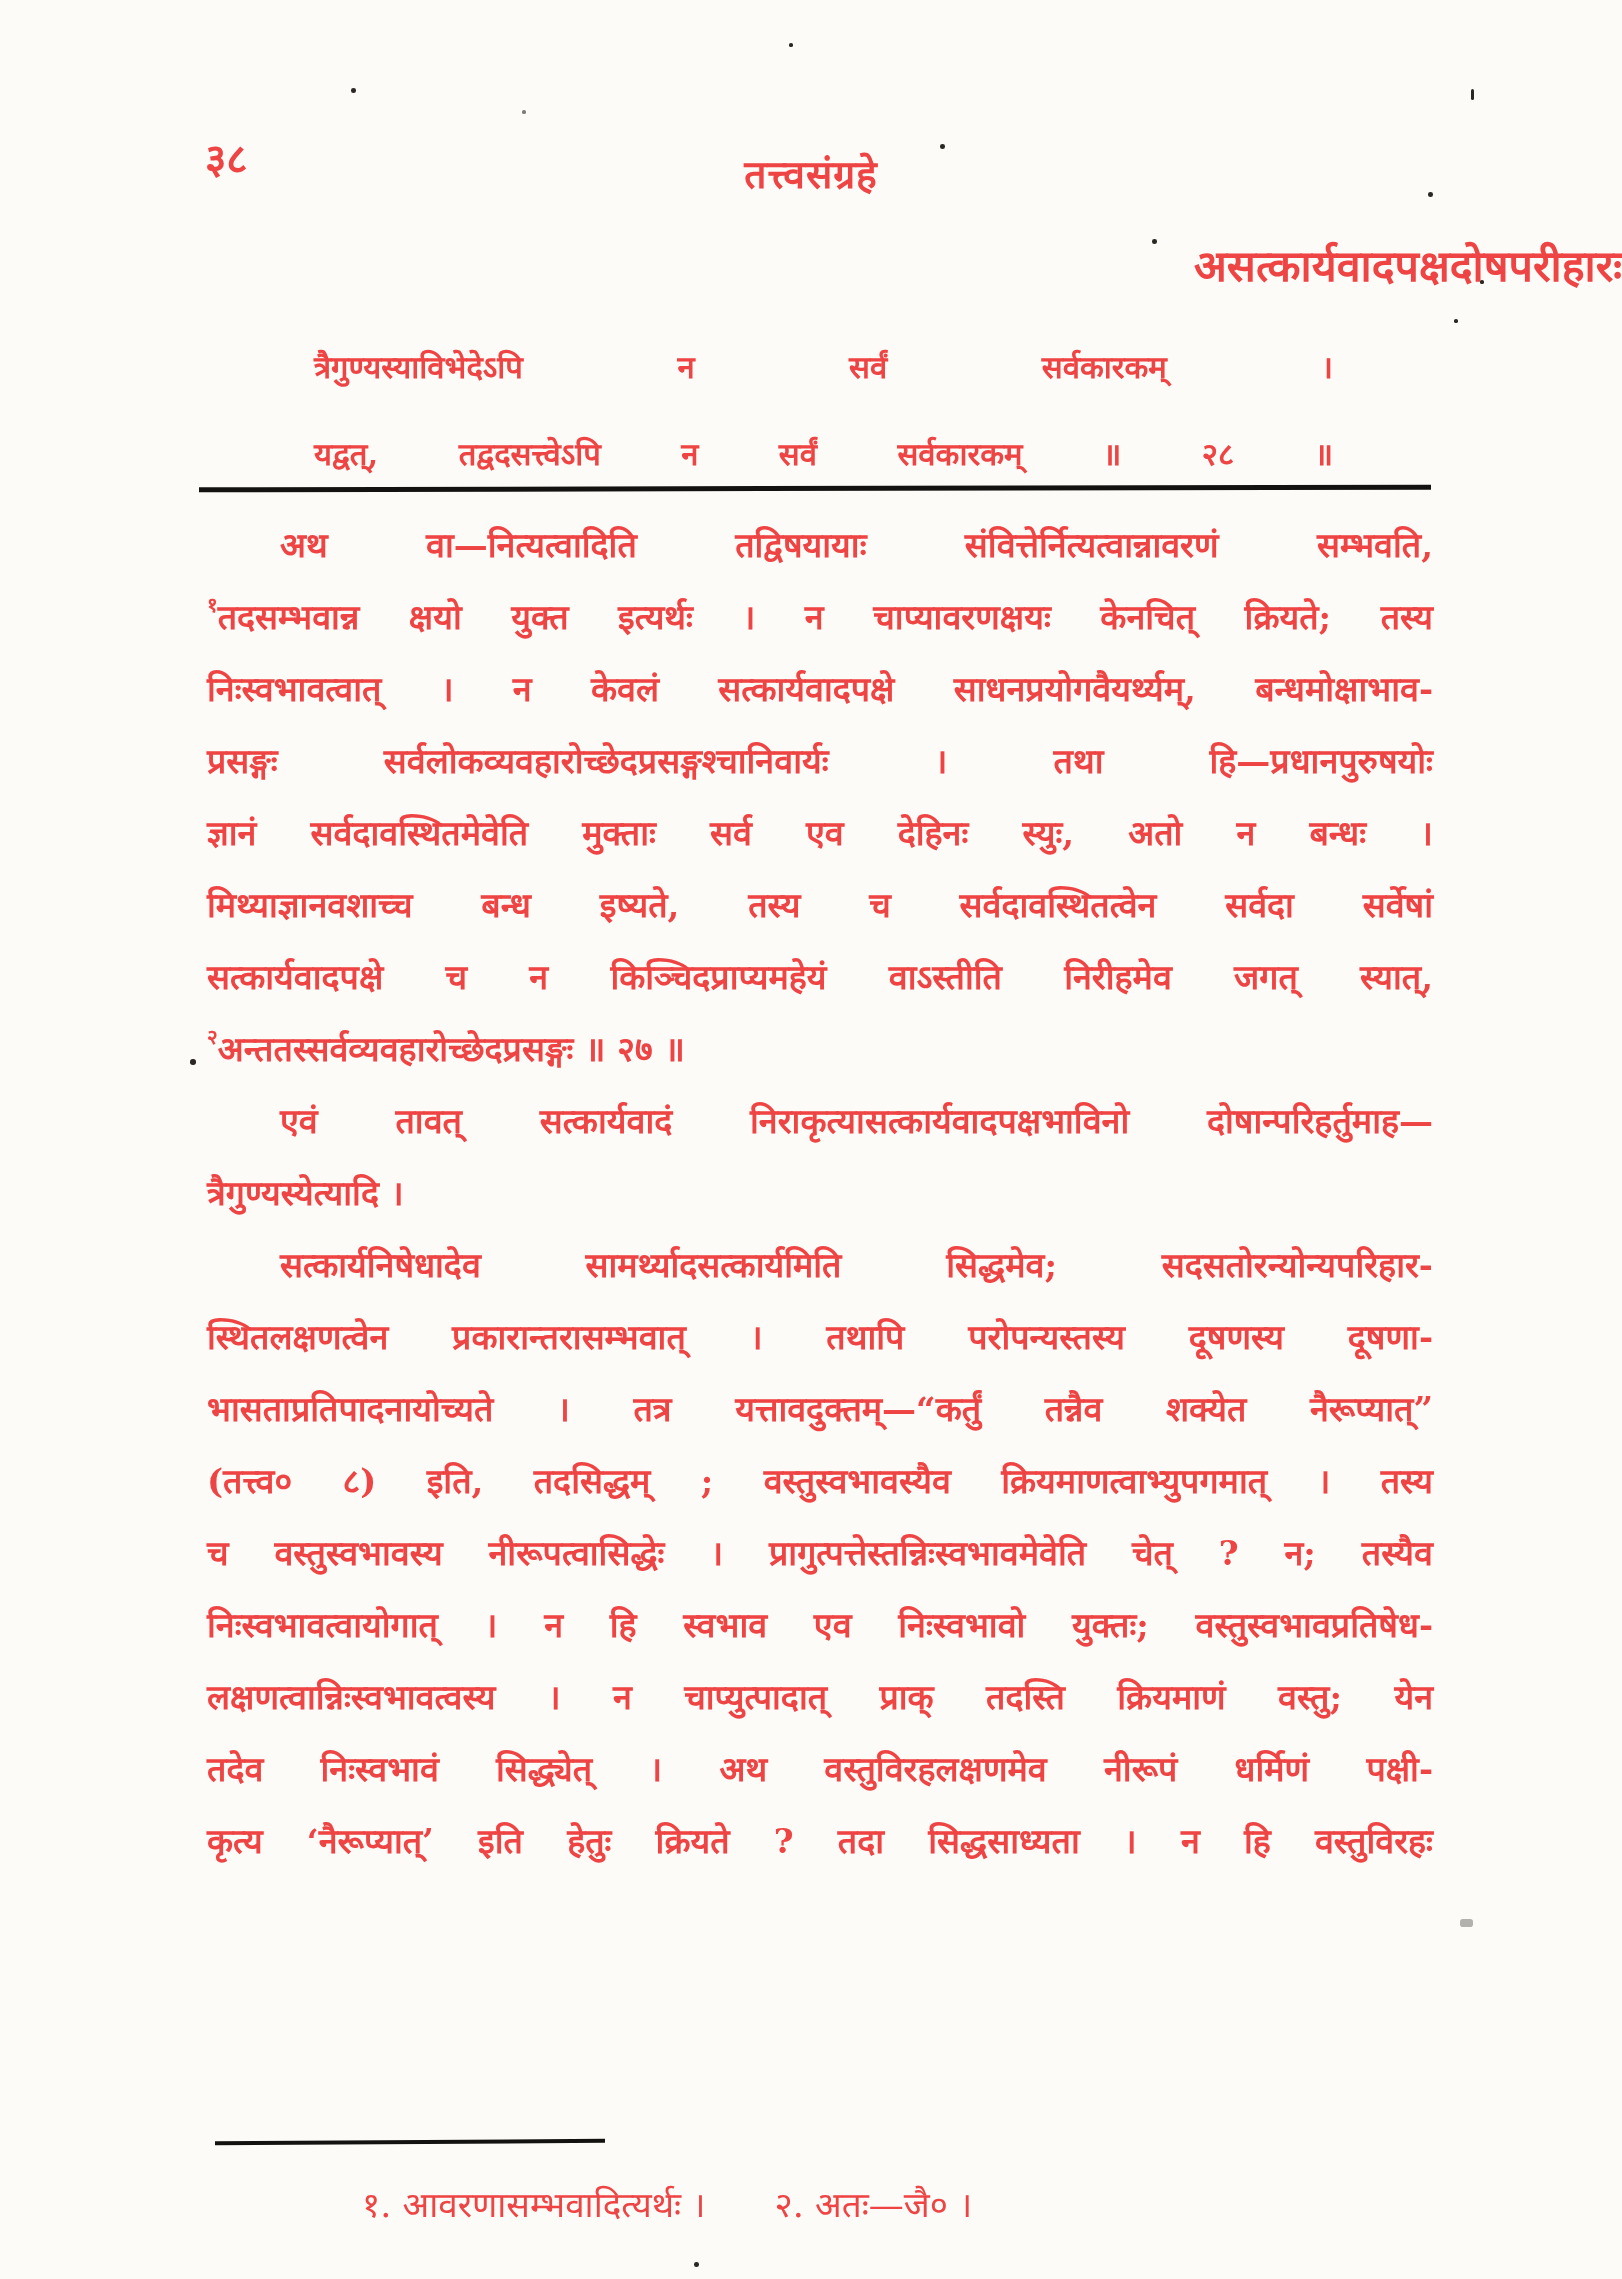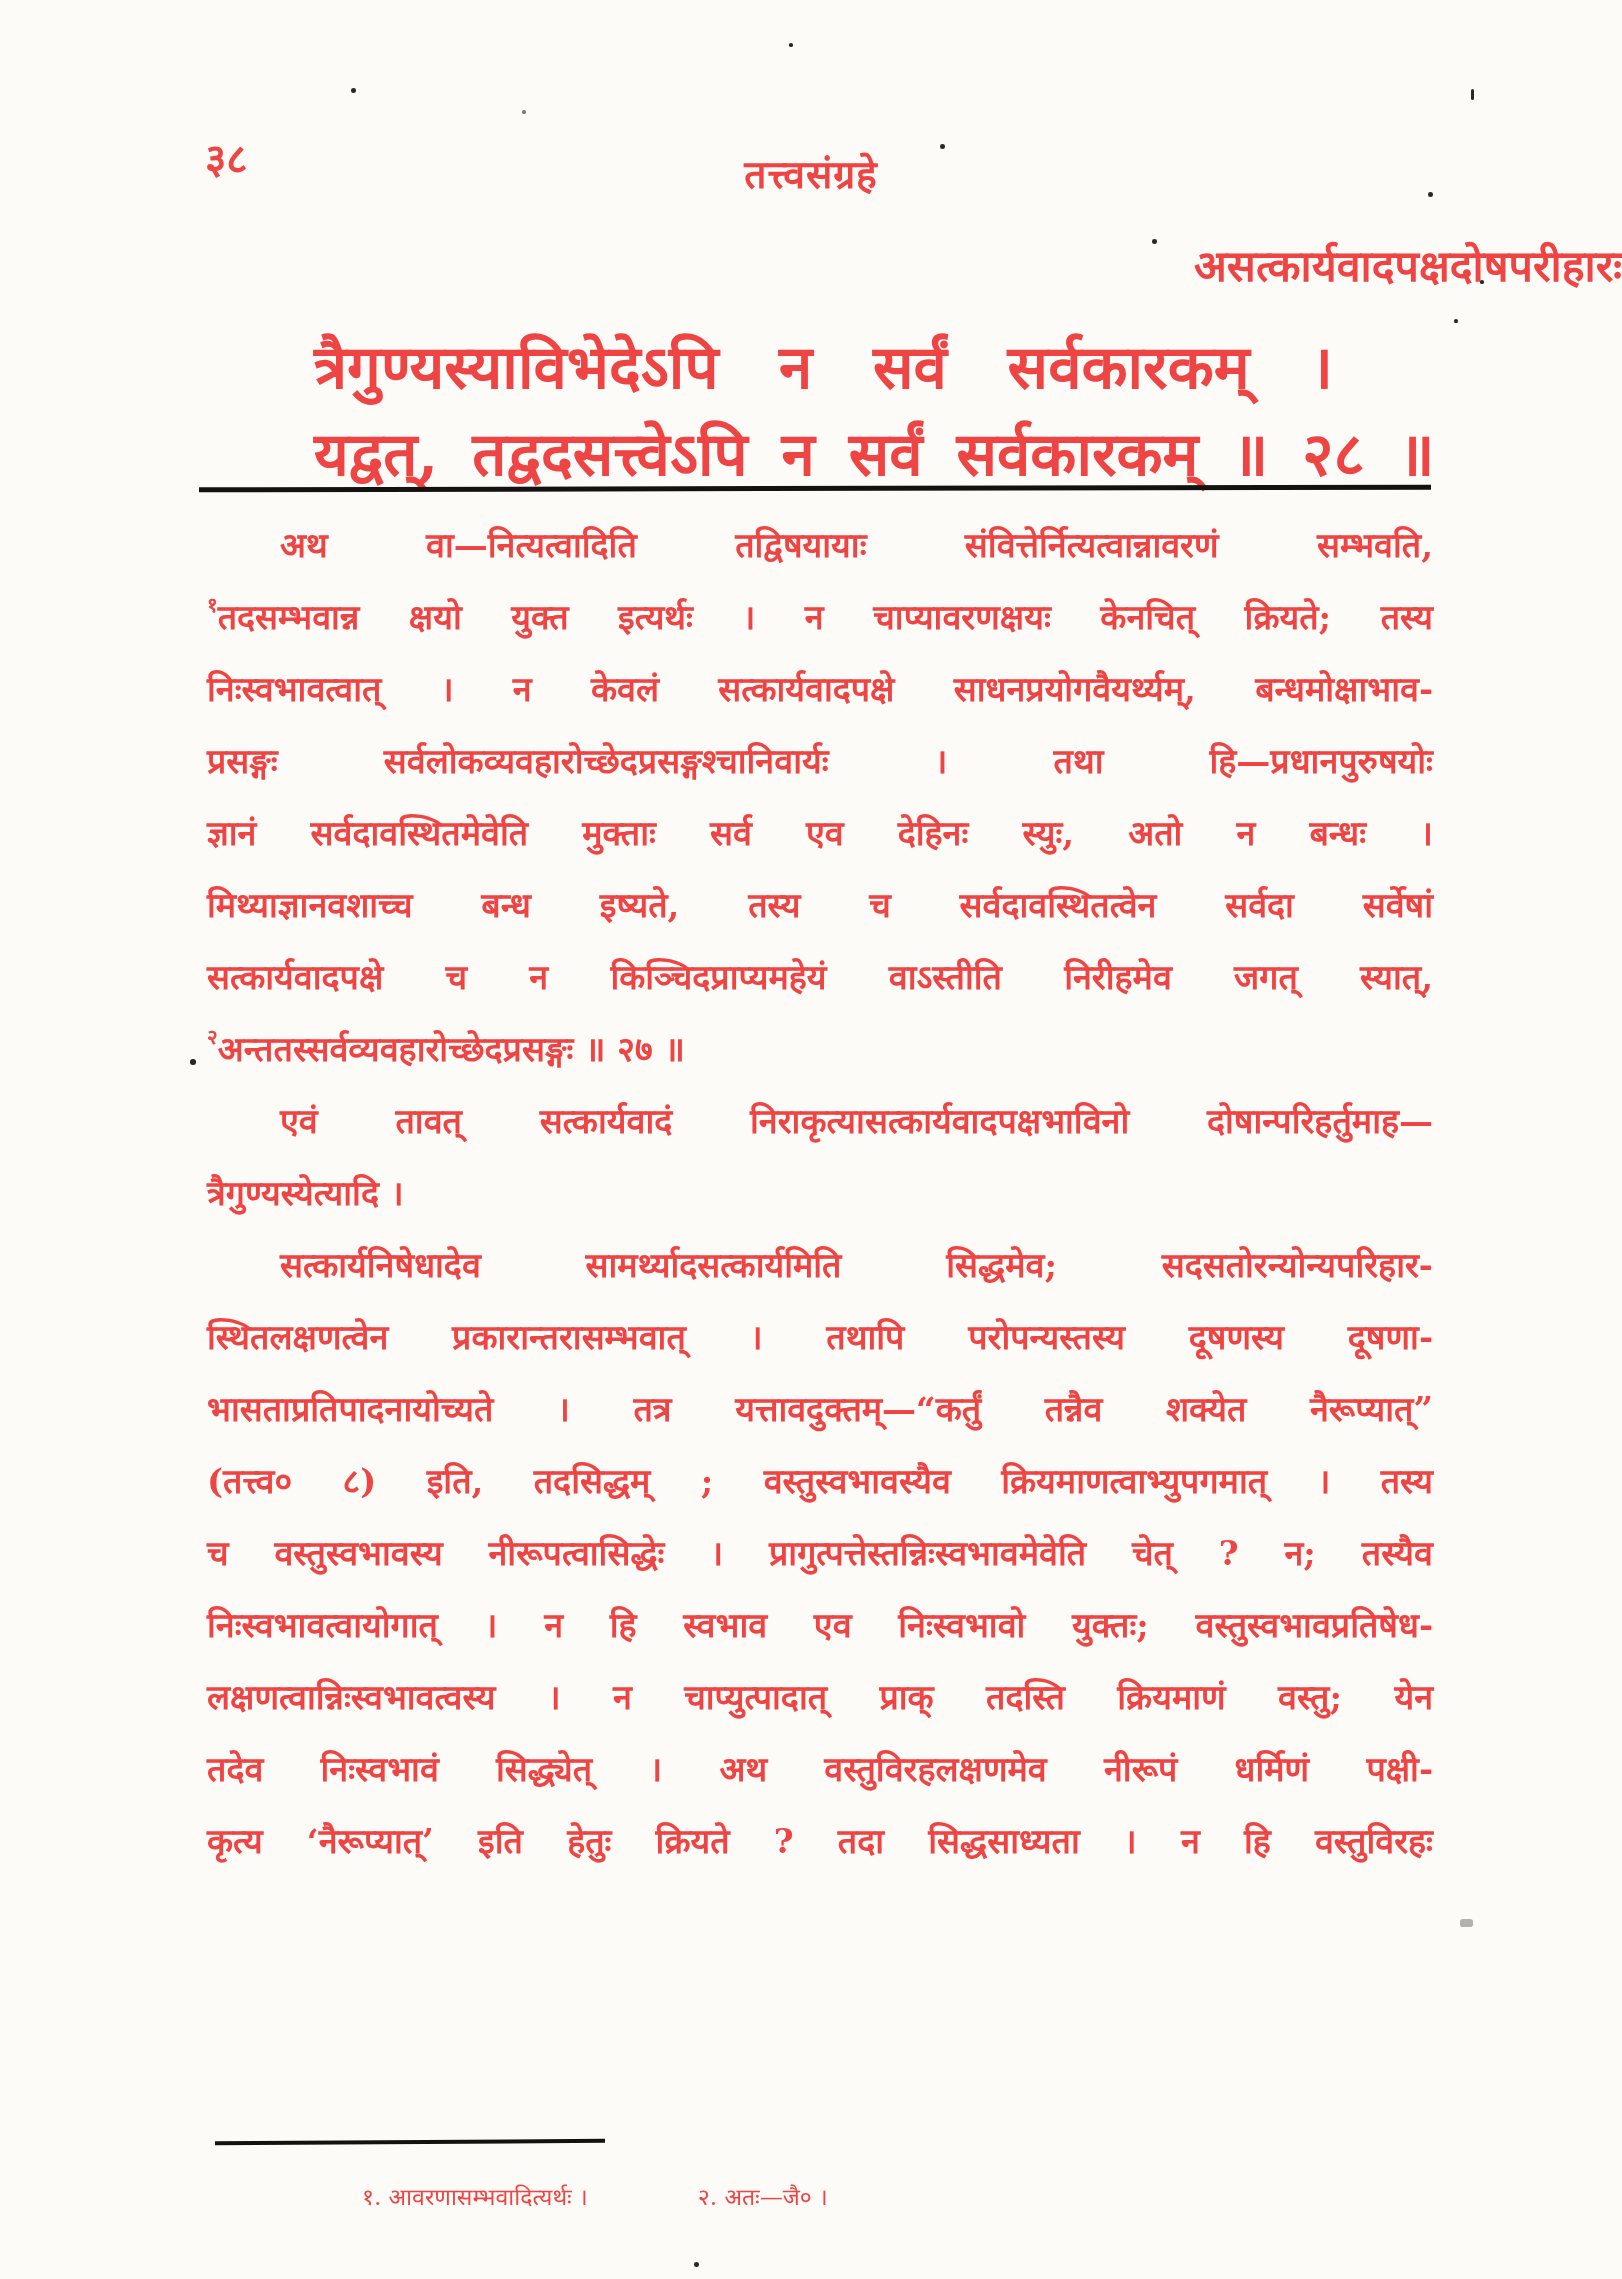--- a/index.html
+++ b/index.html
@@ -36,21 +36,21 @@
     font-size: 43px; font-weight: bold;
     white-space: nowrap;
   }
   
   .verse {
     position: absolute;
     left: 314px; top: 324px;
     width: 1019px;
   }
   .verse-line {
-    font-size: 60px; font-weight: bold;
+    font-size: 31px; font-weight: bold;
     line-height: 87px;
     text-align: justify;
     text-align-last: justify;
     white-space: nowrap;
     word-spacing: 13px;
     display: flex; justify-content: space-between;
   }
   .verse-line { display: block; }
   
   .rule { position: absolute; background: #141210; }
@@ -84,22 +84,22 @@
   .fn-ref {
     font-size: 20.5px;
     vertical-align: 17px;
     line-height: 0;
   }
   .fn-ref:empty { display: none; }
   
   .footnotes {
     position: absolute;
     left: 362px; top: 2180px;
-    display: flex; gap: 110px;
-    font-size: 23px;
+    display: flex; gap: 69px;
+    font-size: 35px;
     white-space: nowrap;
   }
   
   .speck {
     position: absolute;
     background: #2b2823;
     border-radius: 50%;
   }
 </style>
 </head>

